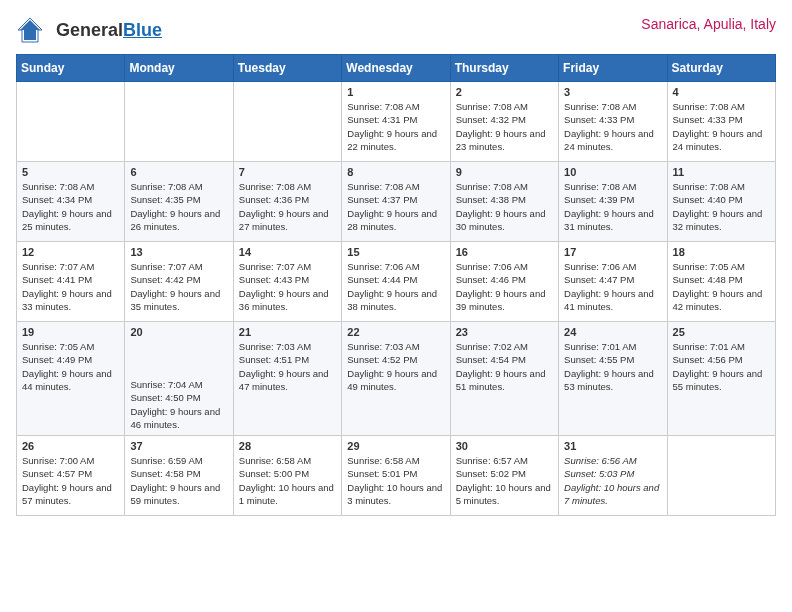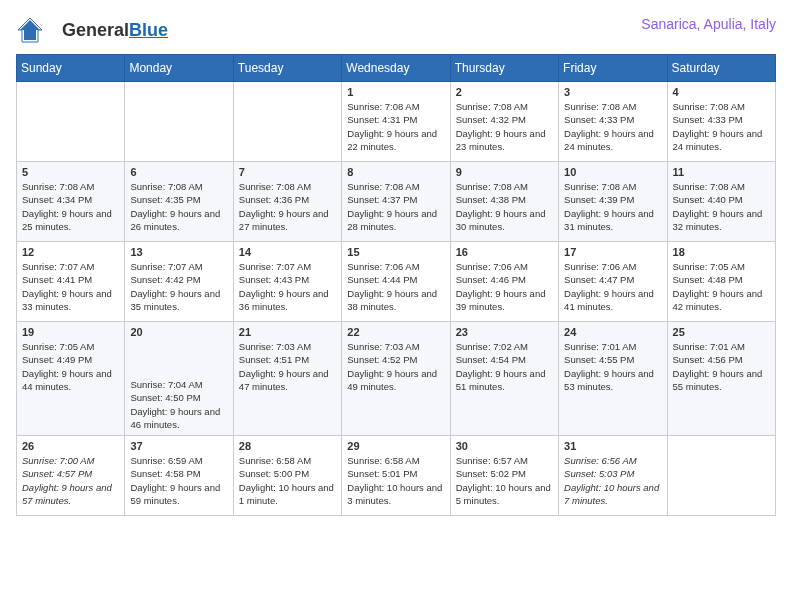--- a/index.html
+++ b/index.html
@@ -12,21 +12,21 @@
     }
     .header {
       display: flex;
       justify-content: space-between;
       align-items: flex-start;
       margin-bottom: 10px;
     }
     .logo {
       display: flex;
       align-items: center;
-      gap: 18px;
+      gap: 12px;
       text-align: center;
     }
     .logo-text-general {
       font-size: 18px;
       font-weight: bold;
       color: #333;
     }
     .logo-text-blue {
       font-size: 18px;
       font-weight: bold;
@@ -40,32 +40,32 @@
     .title-block {
       text-align: right;
     }
     .month-title {
       font-size: 32px;
       font-weight: normal;
       color: #222;
     }
     .location-title {
       font-size: 14px;
-      color: #8b5cf6;
+      color: #be185d;
     }
     .calendar-table {
       width: 100%;
       border-collapse: collapse;
       border: 1px solid #ccc;
     }
     .calendar-table th {
       background-color: #2e6db4;
       color: #fff;
       font-size: 12px;
-      font-weight: normal;
+      font-weight: bold;
       padding: 6px 4px;
       text-align: left;
       border: 1px solid #2060a0;
     }
     .calendar-table td {
       vertical-align: top;
       border: 1px solid #ccc;
       padding: 4px 5px;
       font-size: 10px;
       color: #333;
@@ -283,21 +283,21 @@
         <td>
           <span class="day-number">25</span>
           <div class="day-info" style="white-space: pre-line;">Sunrise: 7:01 AM
 Sunset: 4:56 PM
 Daylight: 9 hours and 55 minutes.</div>
         </td>
       </tr>
       <tr>
         <td>
           <span class="day-number">26</span>
-          <div class="day-info" style="white-space: pre-line; font-style: italic;">Sunrise: 7:00 AM
+          <div class="day-info" style="white-space: pre-line;">Sunrise: 7:00 AM
 Sunset: 4:57 PM
 Daylight: 9 hours and 57 minutes.</div>
         </td>
         <td>
           <span class="day-number">37</span>
           <div class="day-info" style="white-space: pre-line;">Sunrise: 6:59 AM
 Sunset: 4:58 PM
 Daylight: 9 hours and 59 minutes.</div>
         </td>
         <td>

